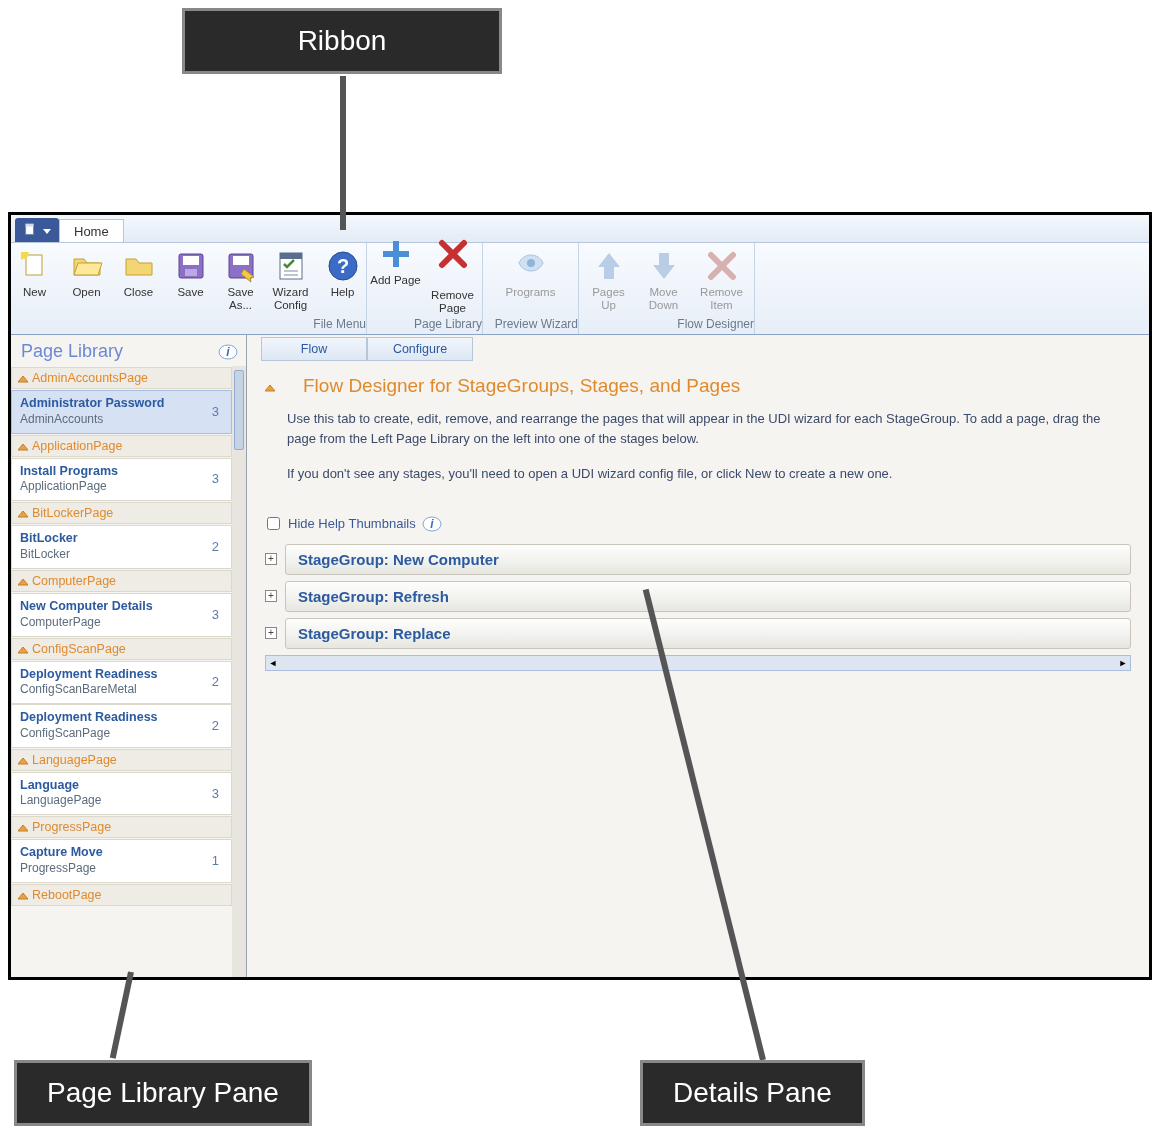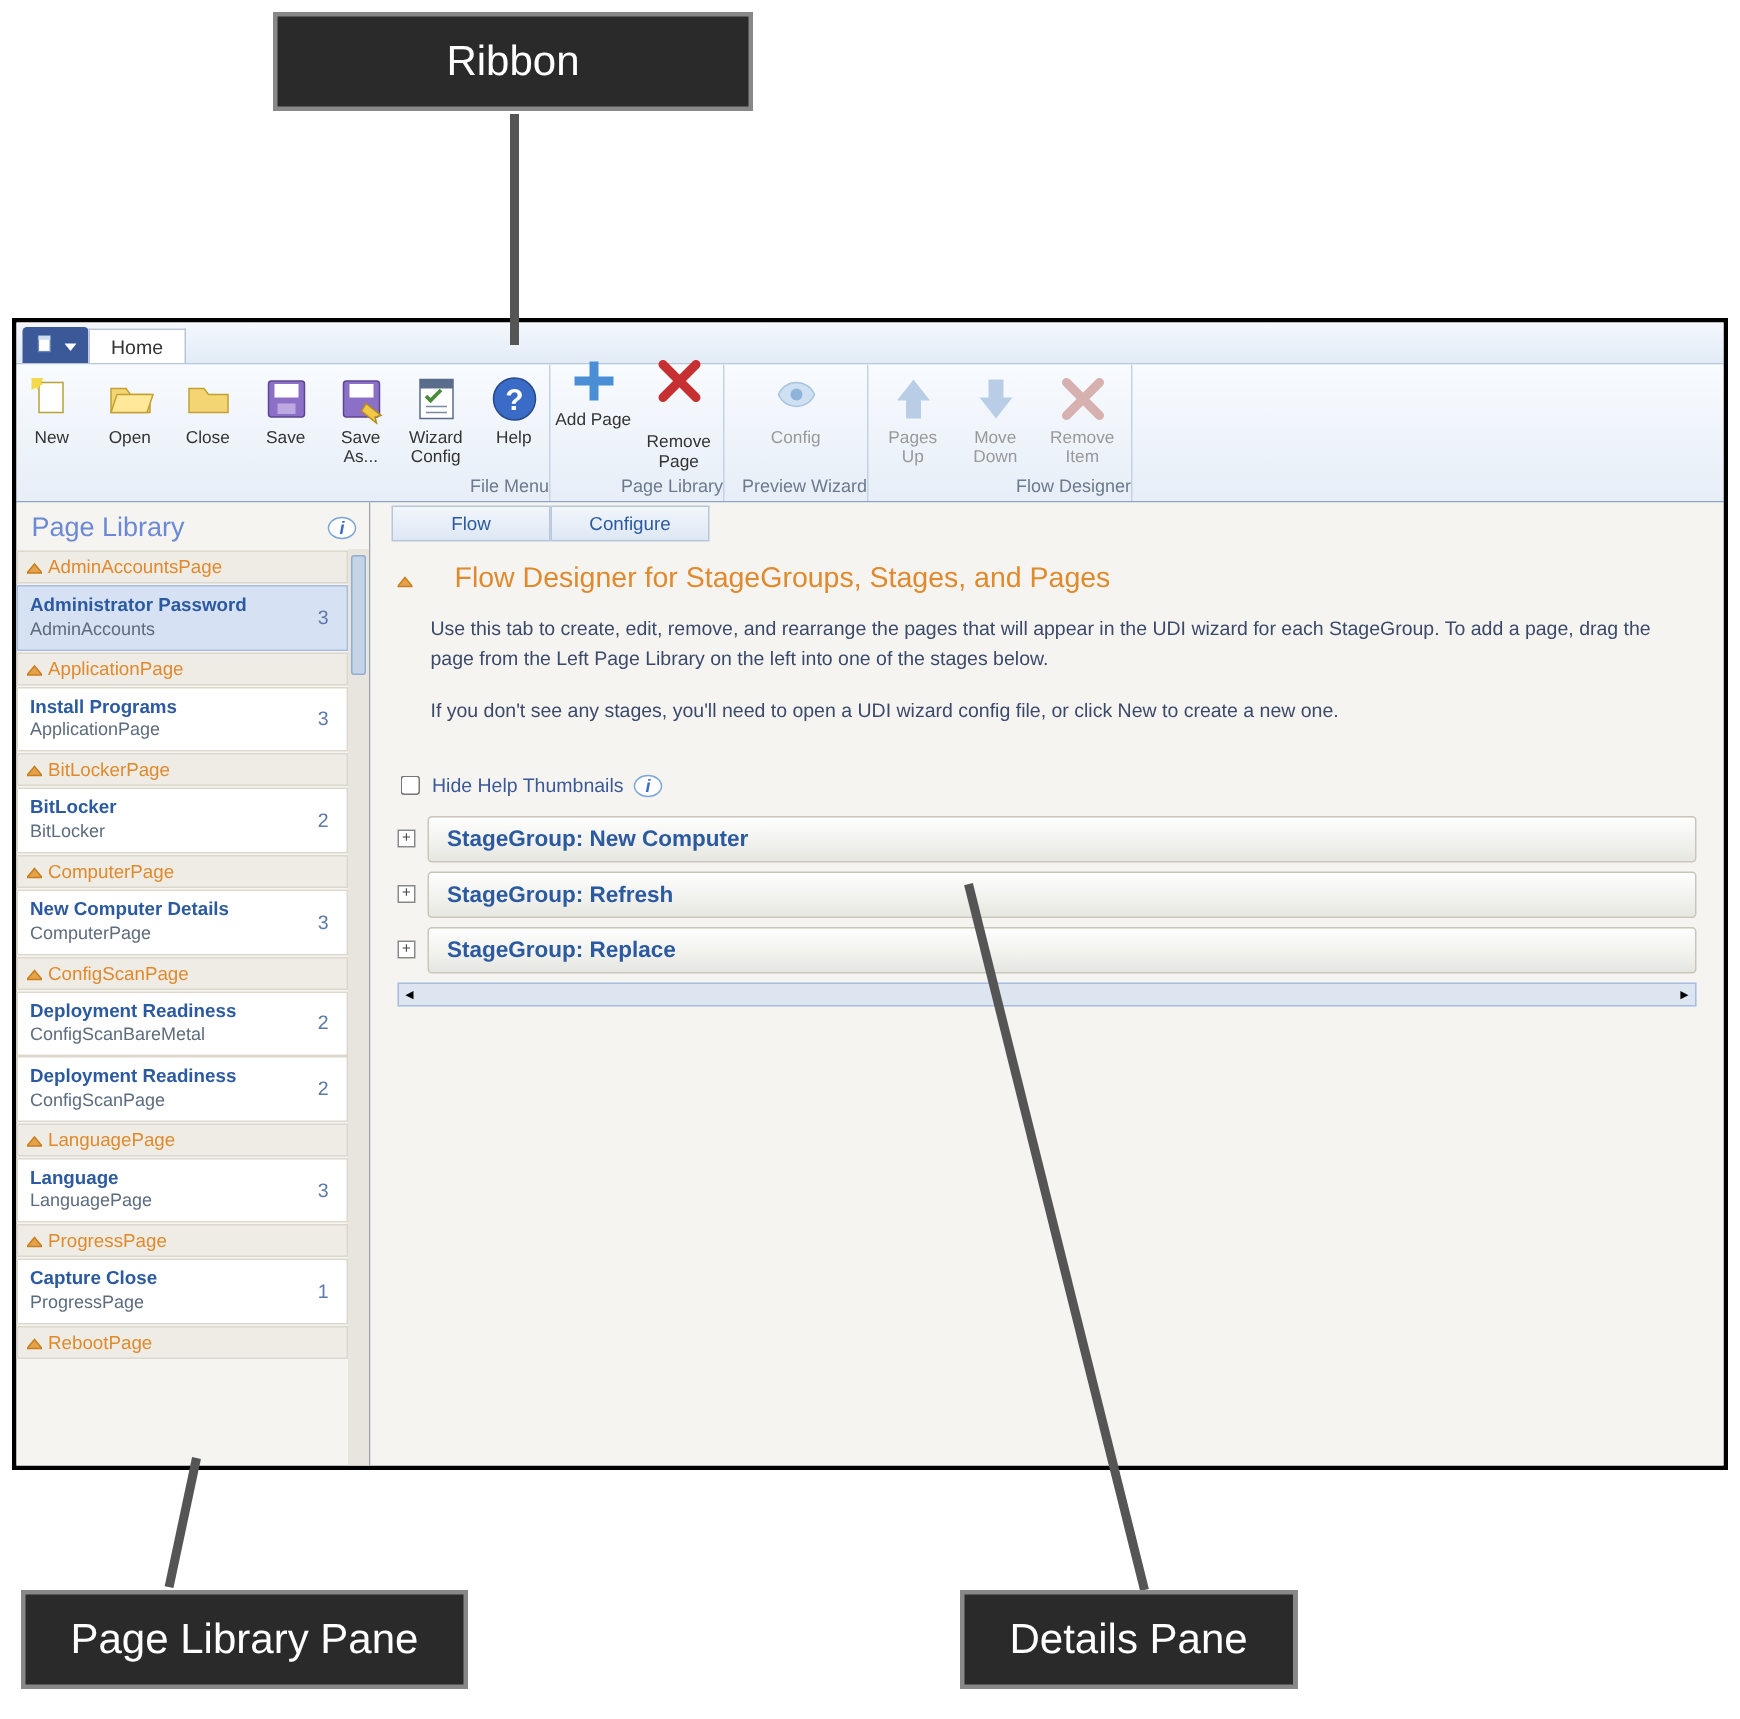--- a/index.html
+++ b/index.html
@@ -198,21 +198,21 @@
 
       <div class="rgroup" style="width:96px;">
         <div class="rbuttons">
           <div class="rbtn disabled" style="width:92px;">
             <span class="ricon">
               <svg viewBox="0 0 34 34">
                   <path d="M17 6c5 0 10 3 12 8-2 5-7 8-12 8s-10-3-12-8c2-5 7-8 12-8z" fill="#cfe0f2" stroke="#a9c2de"></path>
                   <circle cx="17" cy="14" r="4" fill="#8fb4da"></circle>
                 </svg>
             </span>
-            <span>Config</span>
+            <span>Programs</span>
           </div>
         </div>
         <div class="rgroup-label">Preview Wizard</div>
       </div>
 
       <div class="rgroup" style="width:176px;">
         <div class="rbuttons">
           <div class="rbtn disabled" style="width:54px;">
             <span class="ricon">
               <svg viewBox="0 0 34 34">
@@ -342,21 +342,21 @@
               <div class="pl-count">3</div>
             </div>
             <div class="pl-cat">
               <span class="chev"><svg viewBox="0 0 10 10">
                   <polygon points="0,8 10,8 5,2" fill="#e6a24a" stroke="#c87f1f"></polygon>
                 </svg></span>
               <span>ProgressPage</span>
             </div>
             <div class="pl-item">
               <div class="pl-item-text">
-                <div class="pl-item-title">Capture Close</div>
+                <div class="pl-item-title">Capture Move</div>
                 <div class="pl-item-sub">ProgressPage</div>
               </div>
               <div class="pl-count">1</div>
             </div>
             <div class="pl-cat">
               <span class="chev"><svg viewBox="0 0 10 10">
                   <polygon points="0,8 10,8 5,2" fill="#e6a24a" stroke="#c87f1f"></polygon>
                 </svg></span>
               <span>RebootPage</span>
             </div>

